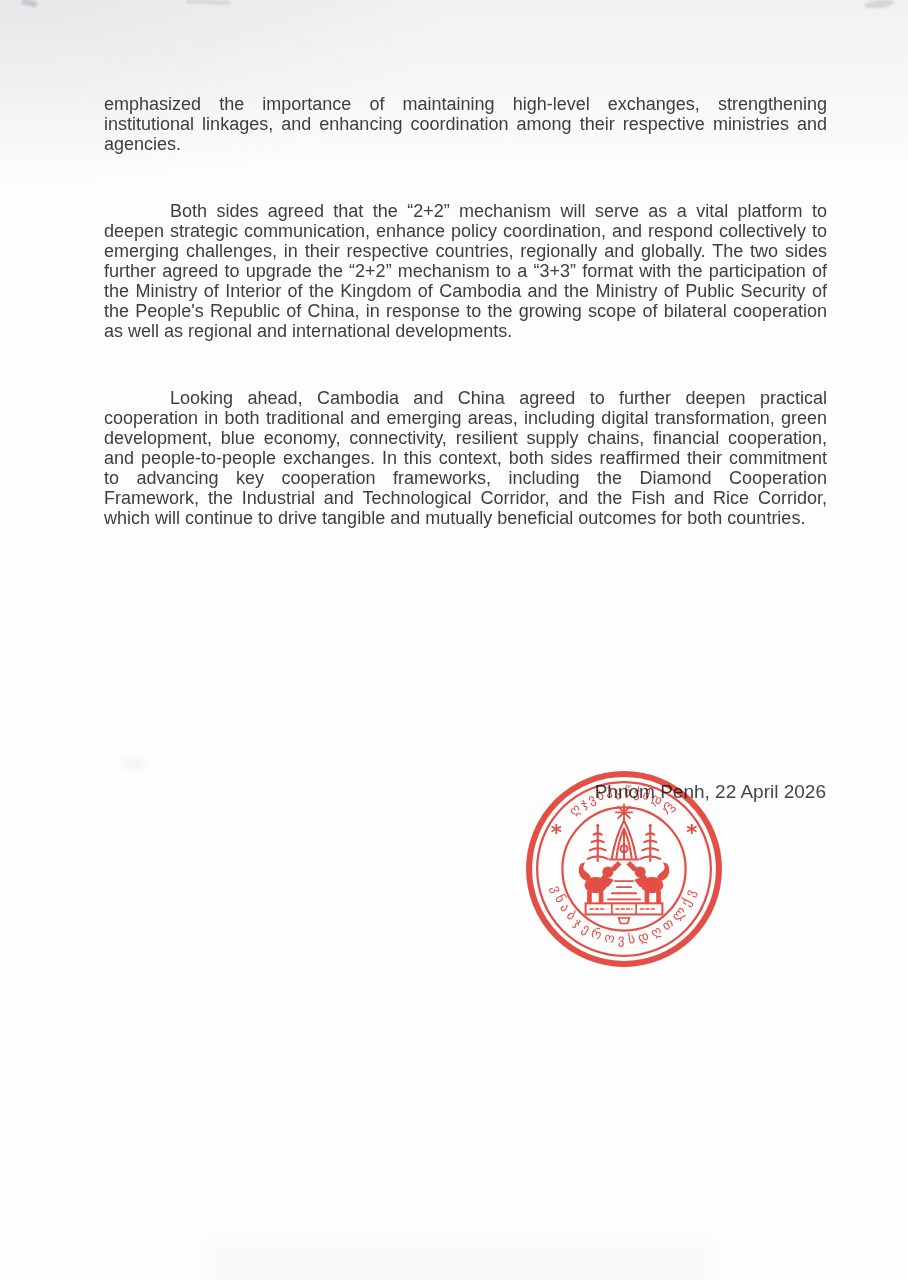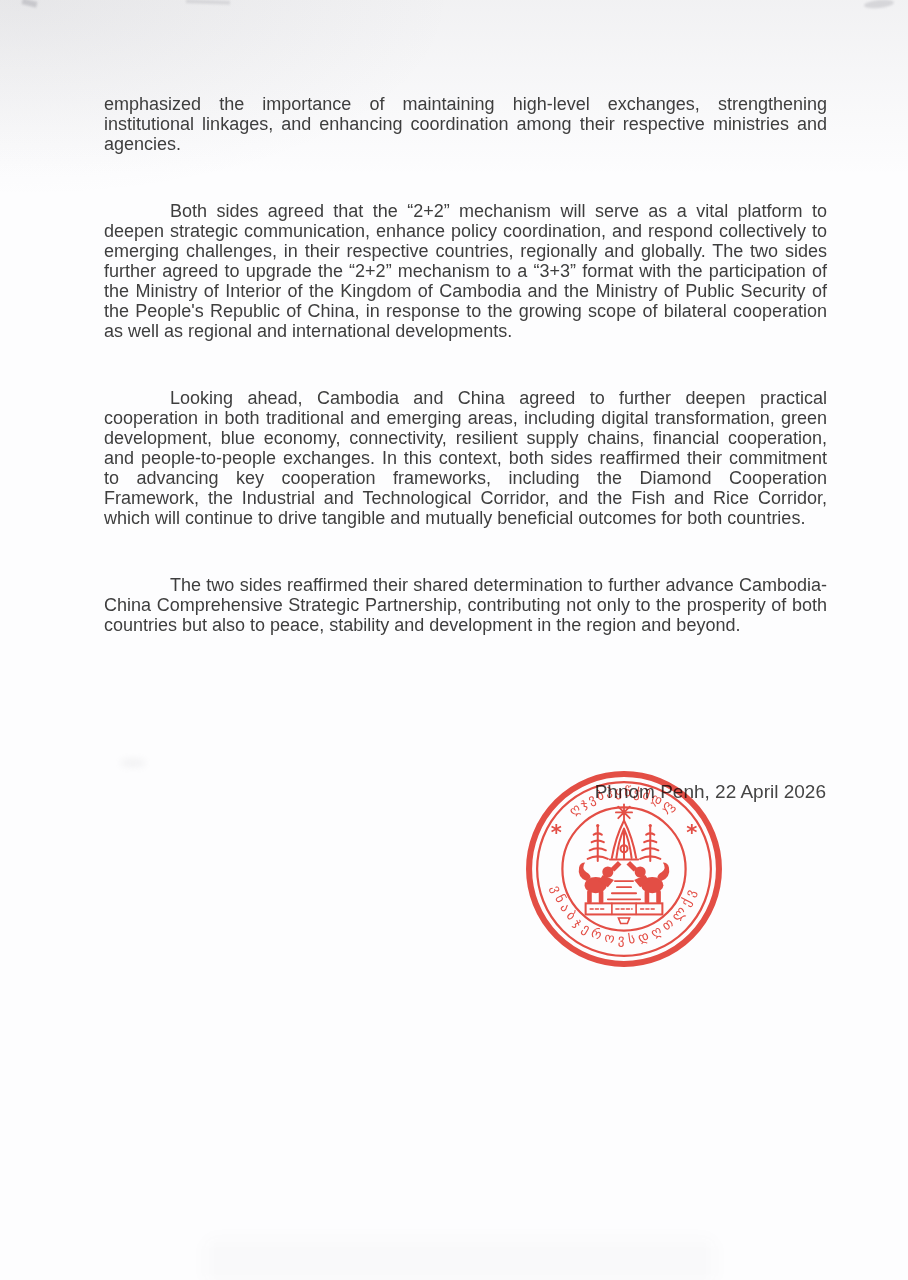--- a/index.html
+++ b/index.html
@@ -55,21 +55,20 @@
   <div class="shade-bottom"></div>
   <div class="smudge s1"></div>
   <div class="smudge s2"></div>
   <div class="smudge s3"></div>
   <div class="smudge s4"></div>
 
   <section class="body-text">
     <p>emphasized the importance of maintaining high-level exchanges, strengthening institutional linkages, and enhancing coordination among their respective ministries and agencies.</p>
     <p class="ind">Both sides agreed that the “2+2” mechanism will serve as a vital platform to deepen strategic communication, enhance policy coordination, and respond collectively to emerging challenges, in their respective countries, regionally and globally. The two sides further agreed to upgrade the “2+2” mechanism to a “3+3” format with the participation of the Ministry of Interior of the Kingdom of Cambodia and the Ministry of Public Security of the People's Republic of China, in response to the growing scope of bilateral cooperation as well as regional and international developments.</p>
     <p class="ind">Looking ahead, Cambodia and China agreed to further deepen practical cooperation in both traditional and emerging areas, including digital transformation, green development, blue economy, connectivity, resilient supply chains, financial cooperation, and people-to-people exchanges. In this context, both sides reaffirmed their commitment to advancing key cooperation frameworks, including the Diamond Cooperation Framework, the Industrial and Technological Corridor, and the Fish and Rice Corridor, which will continue to drive tangible and mutually beneficial outcomes for both countries.</p>
-    <p class="ind">The two sides reaffirmed their shared determination to further advance Cambodia-China Comprehensive Strategic Partnership, contributing not only to the prosperity of both countries but also to peace, stability and development in the region and beyond.</p>
   </section>
 
   <div class="dateline">Phnom Penh, 22 April 2026</div>
 
   <svg class="seal" viewBox="0 0 200 200" width="202" height="202" aria-hidden="true">
     <defs>
       <path id="arcTop" d="M44.8 53.7 A72 72 0 0 1 155.2 53.7"></path>
       <path id="arcBot" d="M29.2 121.6 A74 74 0 0 0 170.8 121.6"></path>
       <g id="parasolL">
         <path d="M74 92 V58"></path>

